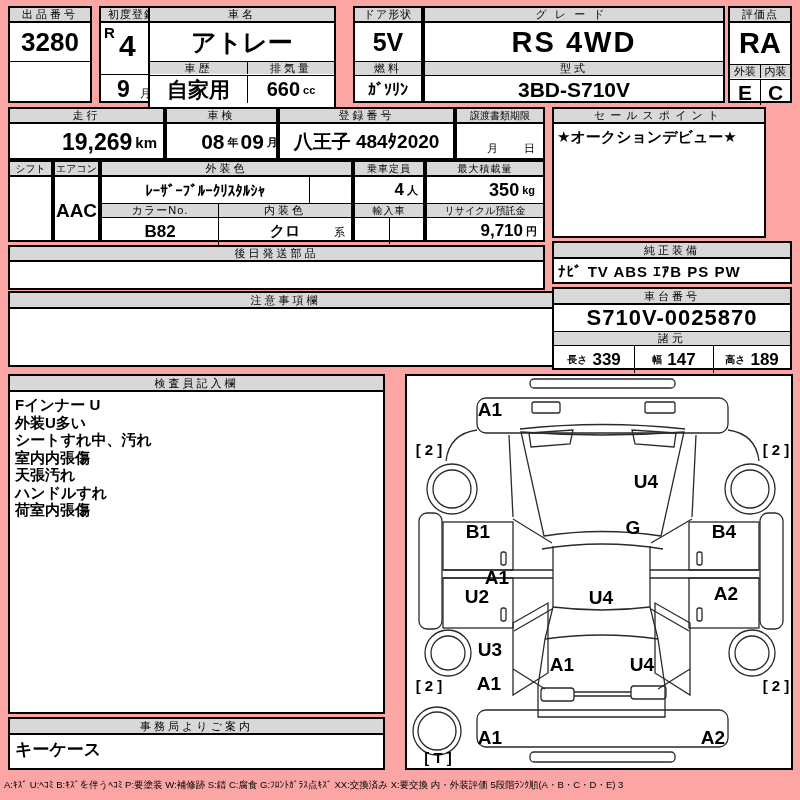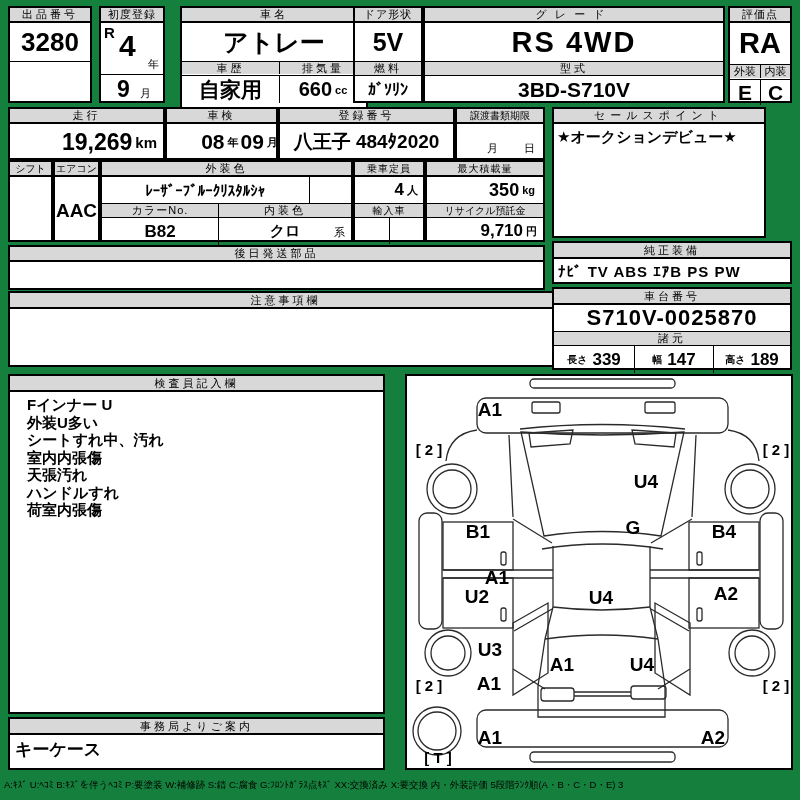--- a/index.html
+++ b/index.html
@@ -1,16 +1,16 @@
 <!DOCTYPE html>
 <html><head>
 <meta charset="utf-8">
 <style>
   html,body{margin:0;padding:0;background:#fff;}
-  #sheet{position:relative;width:800px;height:800px;background:#15803d;
+  #sheet{position:relative;width:800px;height:800px;background:#fca5a5;
          font-family:"Liberation Sans","DejaVu Sans",sans-serif;color:#000;}
   .box{position:absolute;border:2px solid #000;background:#fff;box-sizing:border-box;}
   .hd{background:#d8d8d8;border-bottom:2px solid #000;text-align:center;
       font-size:11px;letter-spacing:3px;line-height:13px;height:13px;overflow:hidden;white-space:nowrap;}
   .hd.tight{letter-spacing:1px;}
   .hd.tall{height:14px;line-height:14px;}
   .val{display:flex;align-items:center;justify-content:center;font-weight:bold;overflow:hidden;}
   .row{display:flex;}
   .cell{box-sizing:border-box;overflow:hidden;}
   .bL{border-left:1.5px solid #000;} .bT{border-top:1.5px solid #000;}
@@ -35,21 +35,21 @@
       <span style="position:absolute;left:3px;top:1px;font-weight:bold;font-size:15px;">R</span>
       <span style="position:absolute;left:18px;top:6px;font-weight:bold;font-size:30px;">4</span>
       <span style="position:absolute;right:4px;bottom:2px;font-size:11px;">年</span>
     </div>
     <div class="bT" style="position:relative;height:29px;">
       <span style="position:absolute;left:16px;top:1px;font-weight:bold;font-size:23px;">9</span>
       <span style="position:absolute;right:12px;bottom:3px;font-size:11px;">月</span>
     </div>
   </div>
 
-  <div class="box" style="left:180px;top:6px;width:188px;height:112px;">
+  <div class="box" style="left:148px;top:6px;width:188px;height:112px;">
     <div class="hd">車名</div>
     <div class="val" style="height:38px;font-size:25px;">アトレー</div>
     <div class="row" style="height:14px;">
       <div class="hd cell" style="width:97px;border-bottom:none;border-top:1.5px solid #000;">車歴</div>
       <div class="hd cell bL" style="width:87px;border-bottom:none;border-top:1.5px solid #000;">排気量</div>
     </div>
     <div class="row" style="height:28px;">
       <div class="cell val" style="width:97px;font-size:21px;border-top:1.5px solid #000;">自家用</div>
       <div class="cell val bL" style="width:87px;border-top:1.5px solid #000;">
         <span style="font-size:20px;font-weight:bold;">660</span>
@@ -205,21 +205,21 @@
       </div>
       <div class="cell val bL" style="width:77px;">
         <span style="font-size:10px;">高さ</span>
         <span style="font-size:17px;font-weight:bold;margin-left:5px;">189</span>
       </div>
     </div>
   </div>
 
   <div class="box" style="left:8px;top:374px;width:377px;height:340px;">
     <div class="hd tall">検査員記入欄</div>
-    <div style="padding:4px 17px;font-size:15px;font-weight:bold;line-height:17.5px;">
+    <div style="padding:4px 5px;font-size:15px;font-weight:bold;line-height:17.5px;">
       <div>Fインナー U</div>
       <div>外装U多い</div>
       <div>シートすれ中、汚れ</div>
       <div>室内内張傷</div>
       <div>天張汚れ</div>
       <div>ハンドルすれ</div>
       <div>荷室内張傷</div>
     </div>
   </div>
 

